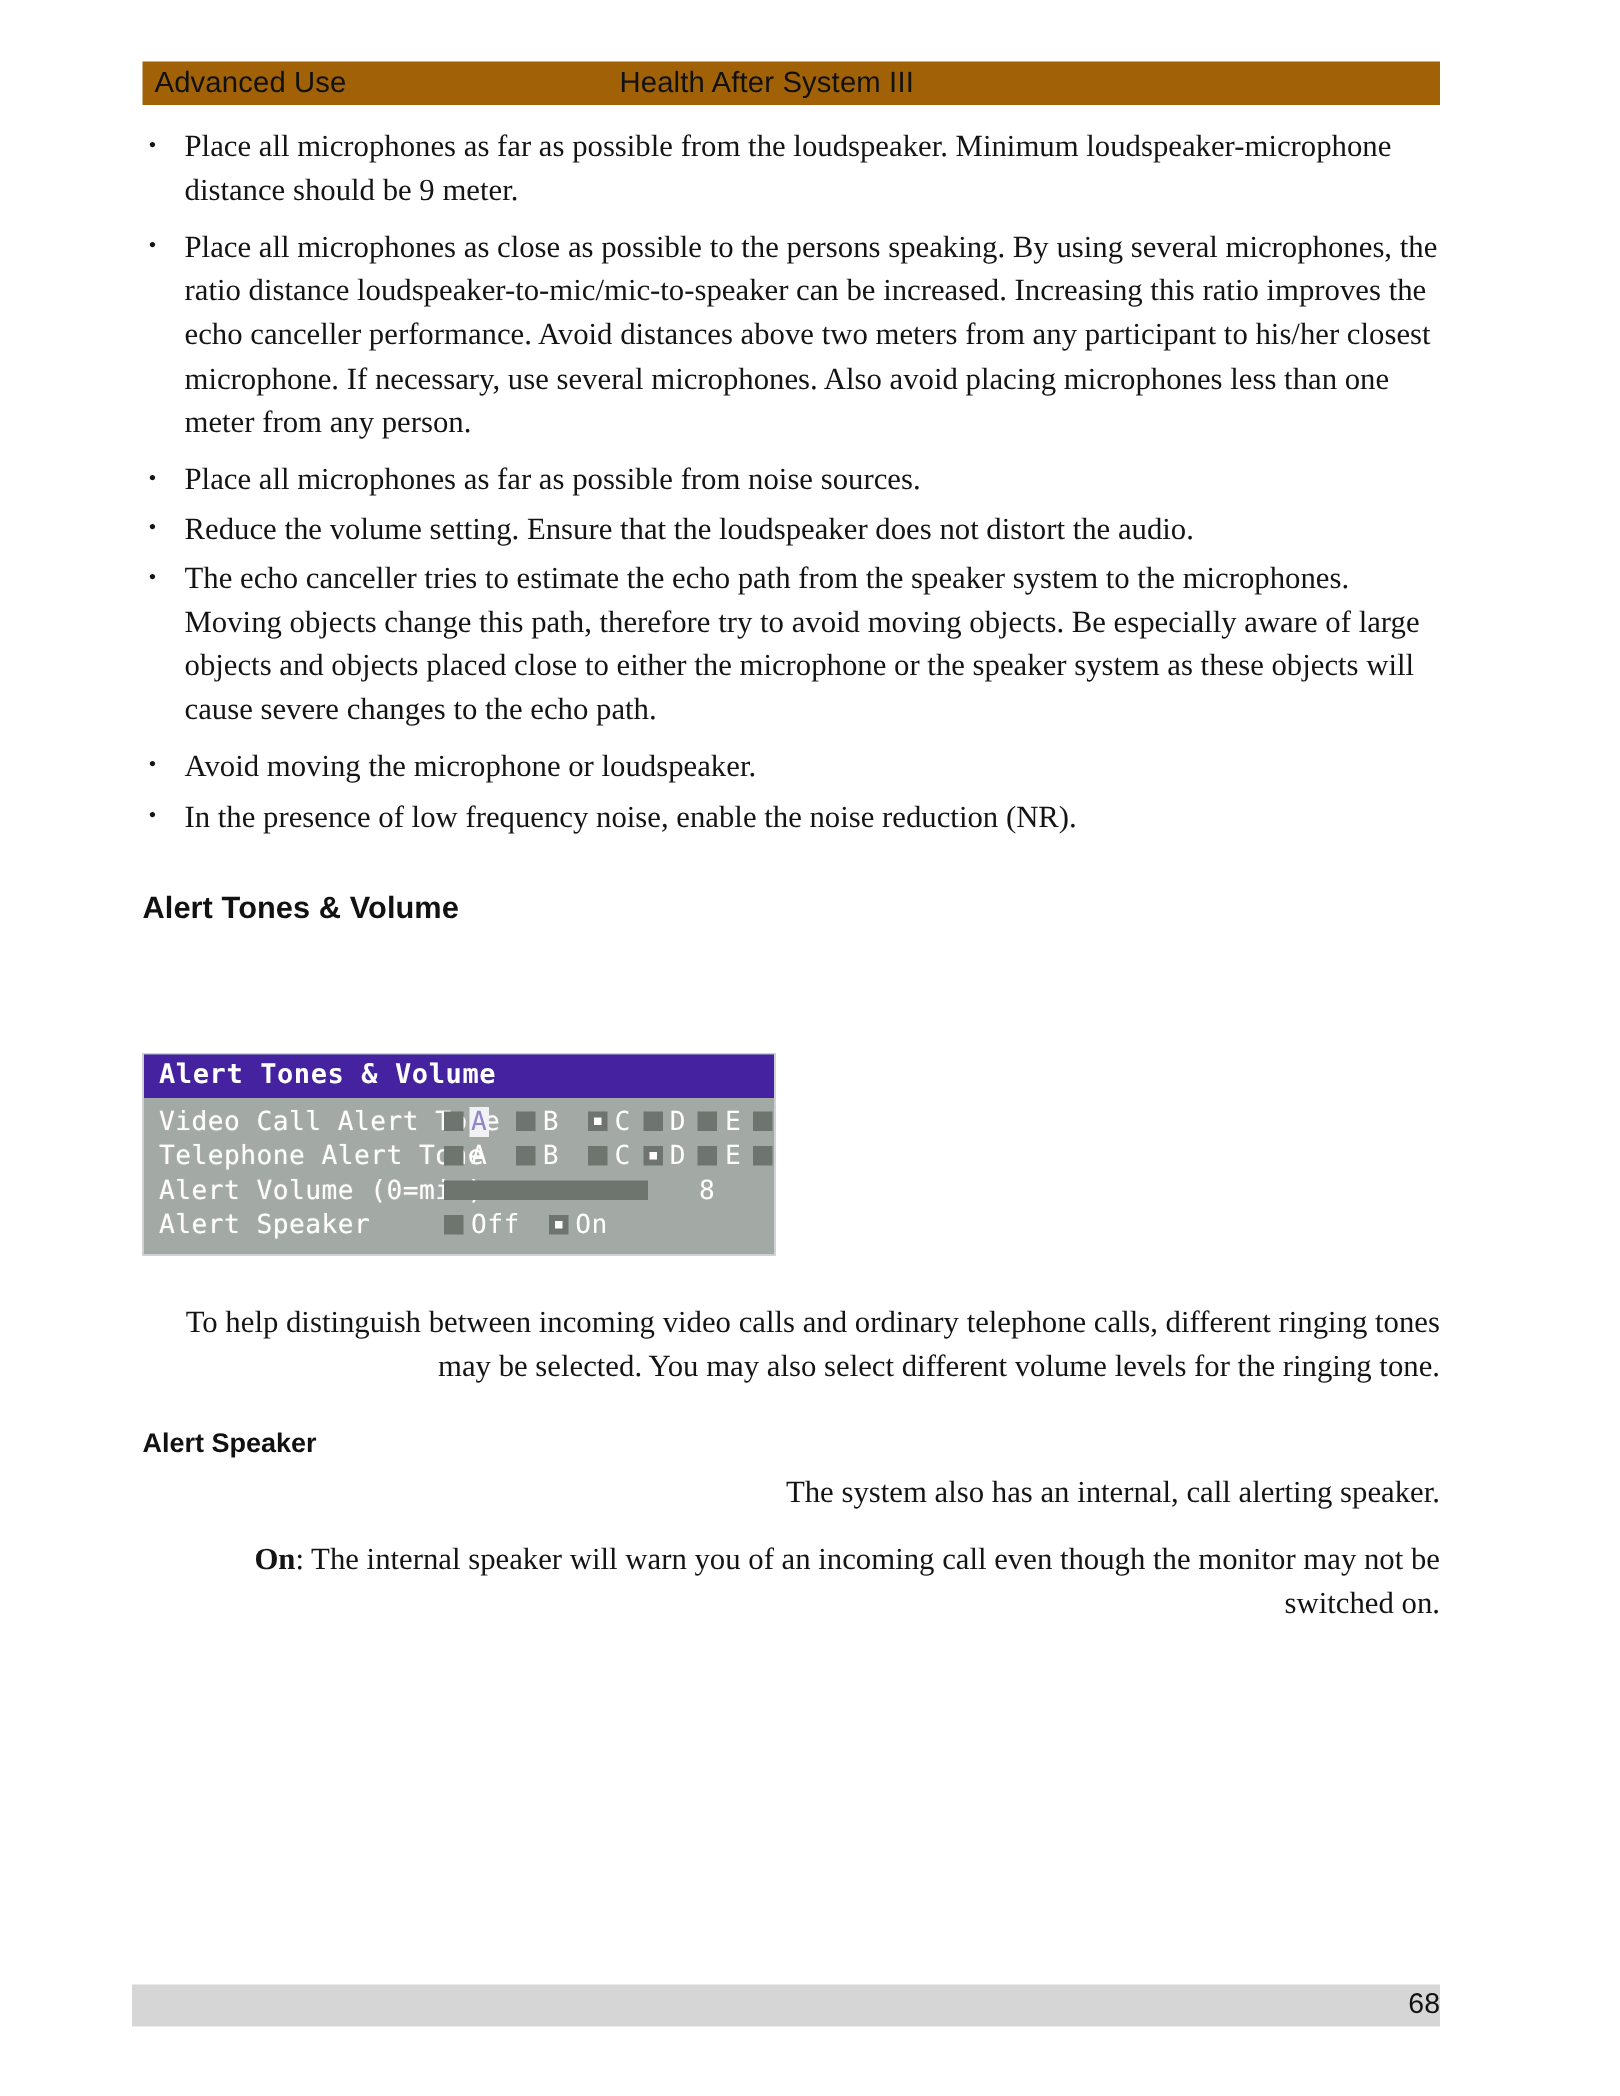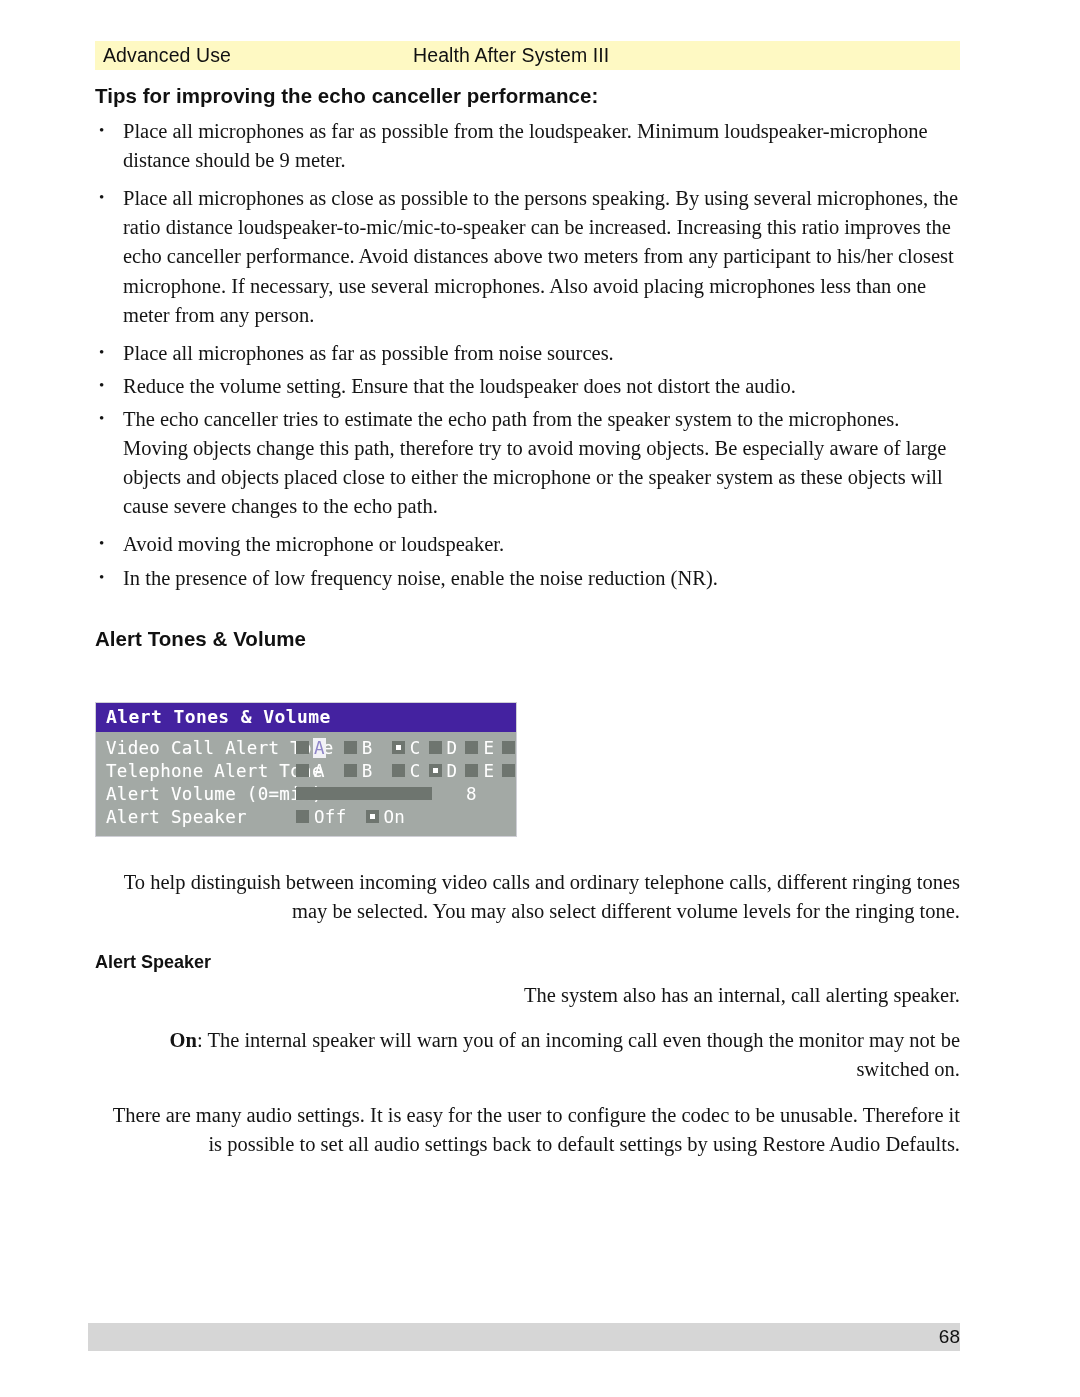--- a/index.html
+++ b/index.html
@@ -26,21 +26,21 @@
     background: #ffffff;
   }
 
   
   .running-header {
     position: absolute;
     left: 95px;
     top: 41px;
     width: 865px;
     height: 29px;
-    background: #fef9c3;
+    background: #a16207;
     display: flex;
     align-items: center;
     font-family: "Liberation Sans", sans-serif;
     font-size: 19.5px;
     color: #111111;
     letter-spacing: 0.1px;
   }
   .running-header .hdr-left {
     margin-left: 8px;
     width: 310px;
@@ -243,21 +243,20 @@
 
 <div class="page">
 
   <div class="running-header">
     <span class="hdr-left">Advanced Use</span>
     <span class="hdr-right">Health After System III</span>
   </div>
 
   <div class="content">
 
-    <h2 class="section-title">Tips for improving the echo canceller performance:</h2>
 
     <ul class="bullets">
       <li>Place all microphones as far as possible from the loudspeaker. Minimum loudspeaker-microphone distance should be 9 meter.</li>
       <li>Place all microphones as close as possible to the persons speaking. By using several microphones, the ratio distance loudspeaker-to-mic/mic-to-speaker can be increased. Increasing this ratio improves the echo canceller performance. Avoid distances above two meters from any participant to his/her closest microphone. If necessary, use several microphones. Also avoid placing microphones less than one meter from any person.</li>
       <li class="compact">Place all microphones as far as possible from noise sources.</li>
       <li class="compact">Reduce the volume setting. Ensure that the loudspeaker does not distort the audio.</li>
       <li>The echo canceller tries to estimate the echo path from the speaker system to the microphones. Moving objects change this path, therefore try to avoid moving objects. Be especially aware of large objects and objects placed close to either the microphone or the speaker system as these objects will cause severe changes to the echo path.</li>
       <li class="compact">Avoid moving the microphone or loudspeaker.</li>
       <li class="compact">In the presence of low frequency noise, enable the noise reduction (NR).</li>
     </ul>
@@ -361,20 +360,19 @@
 
     <p class="body-text">To help distinguish between incoming video calls and ordinary telephone calls, different ringing tones may be selected. You may also select different volume levels for the ringing tone.</p>
 
     <h3 class="sub-title">Alert Speaker</h3>
 
     <p class="body-text">The system also has an internal, call alerting speaker.</p>
 
     <p class="body-text"><b>On</b><span>: The internal speaker will warn you of an incoming call even though the monitor may not be switched on.</span></p>
 
 
-    <p class="body-text">There are many audio settings. It is easy for the user to configure the codec to be unusable. Therefore it is possible to set all audio settings back to default settings by using Restore Audio Defaults.</p>
   </div>
 
   <div class="running-footer">
     <span class="pg">68</span>
   </div>
 
 </div>
 
 </body></html>

